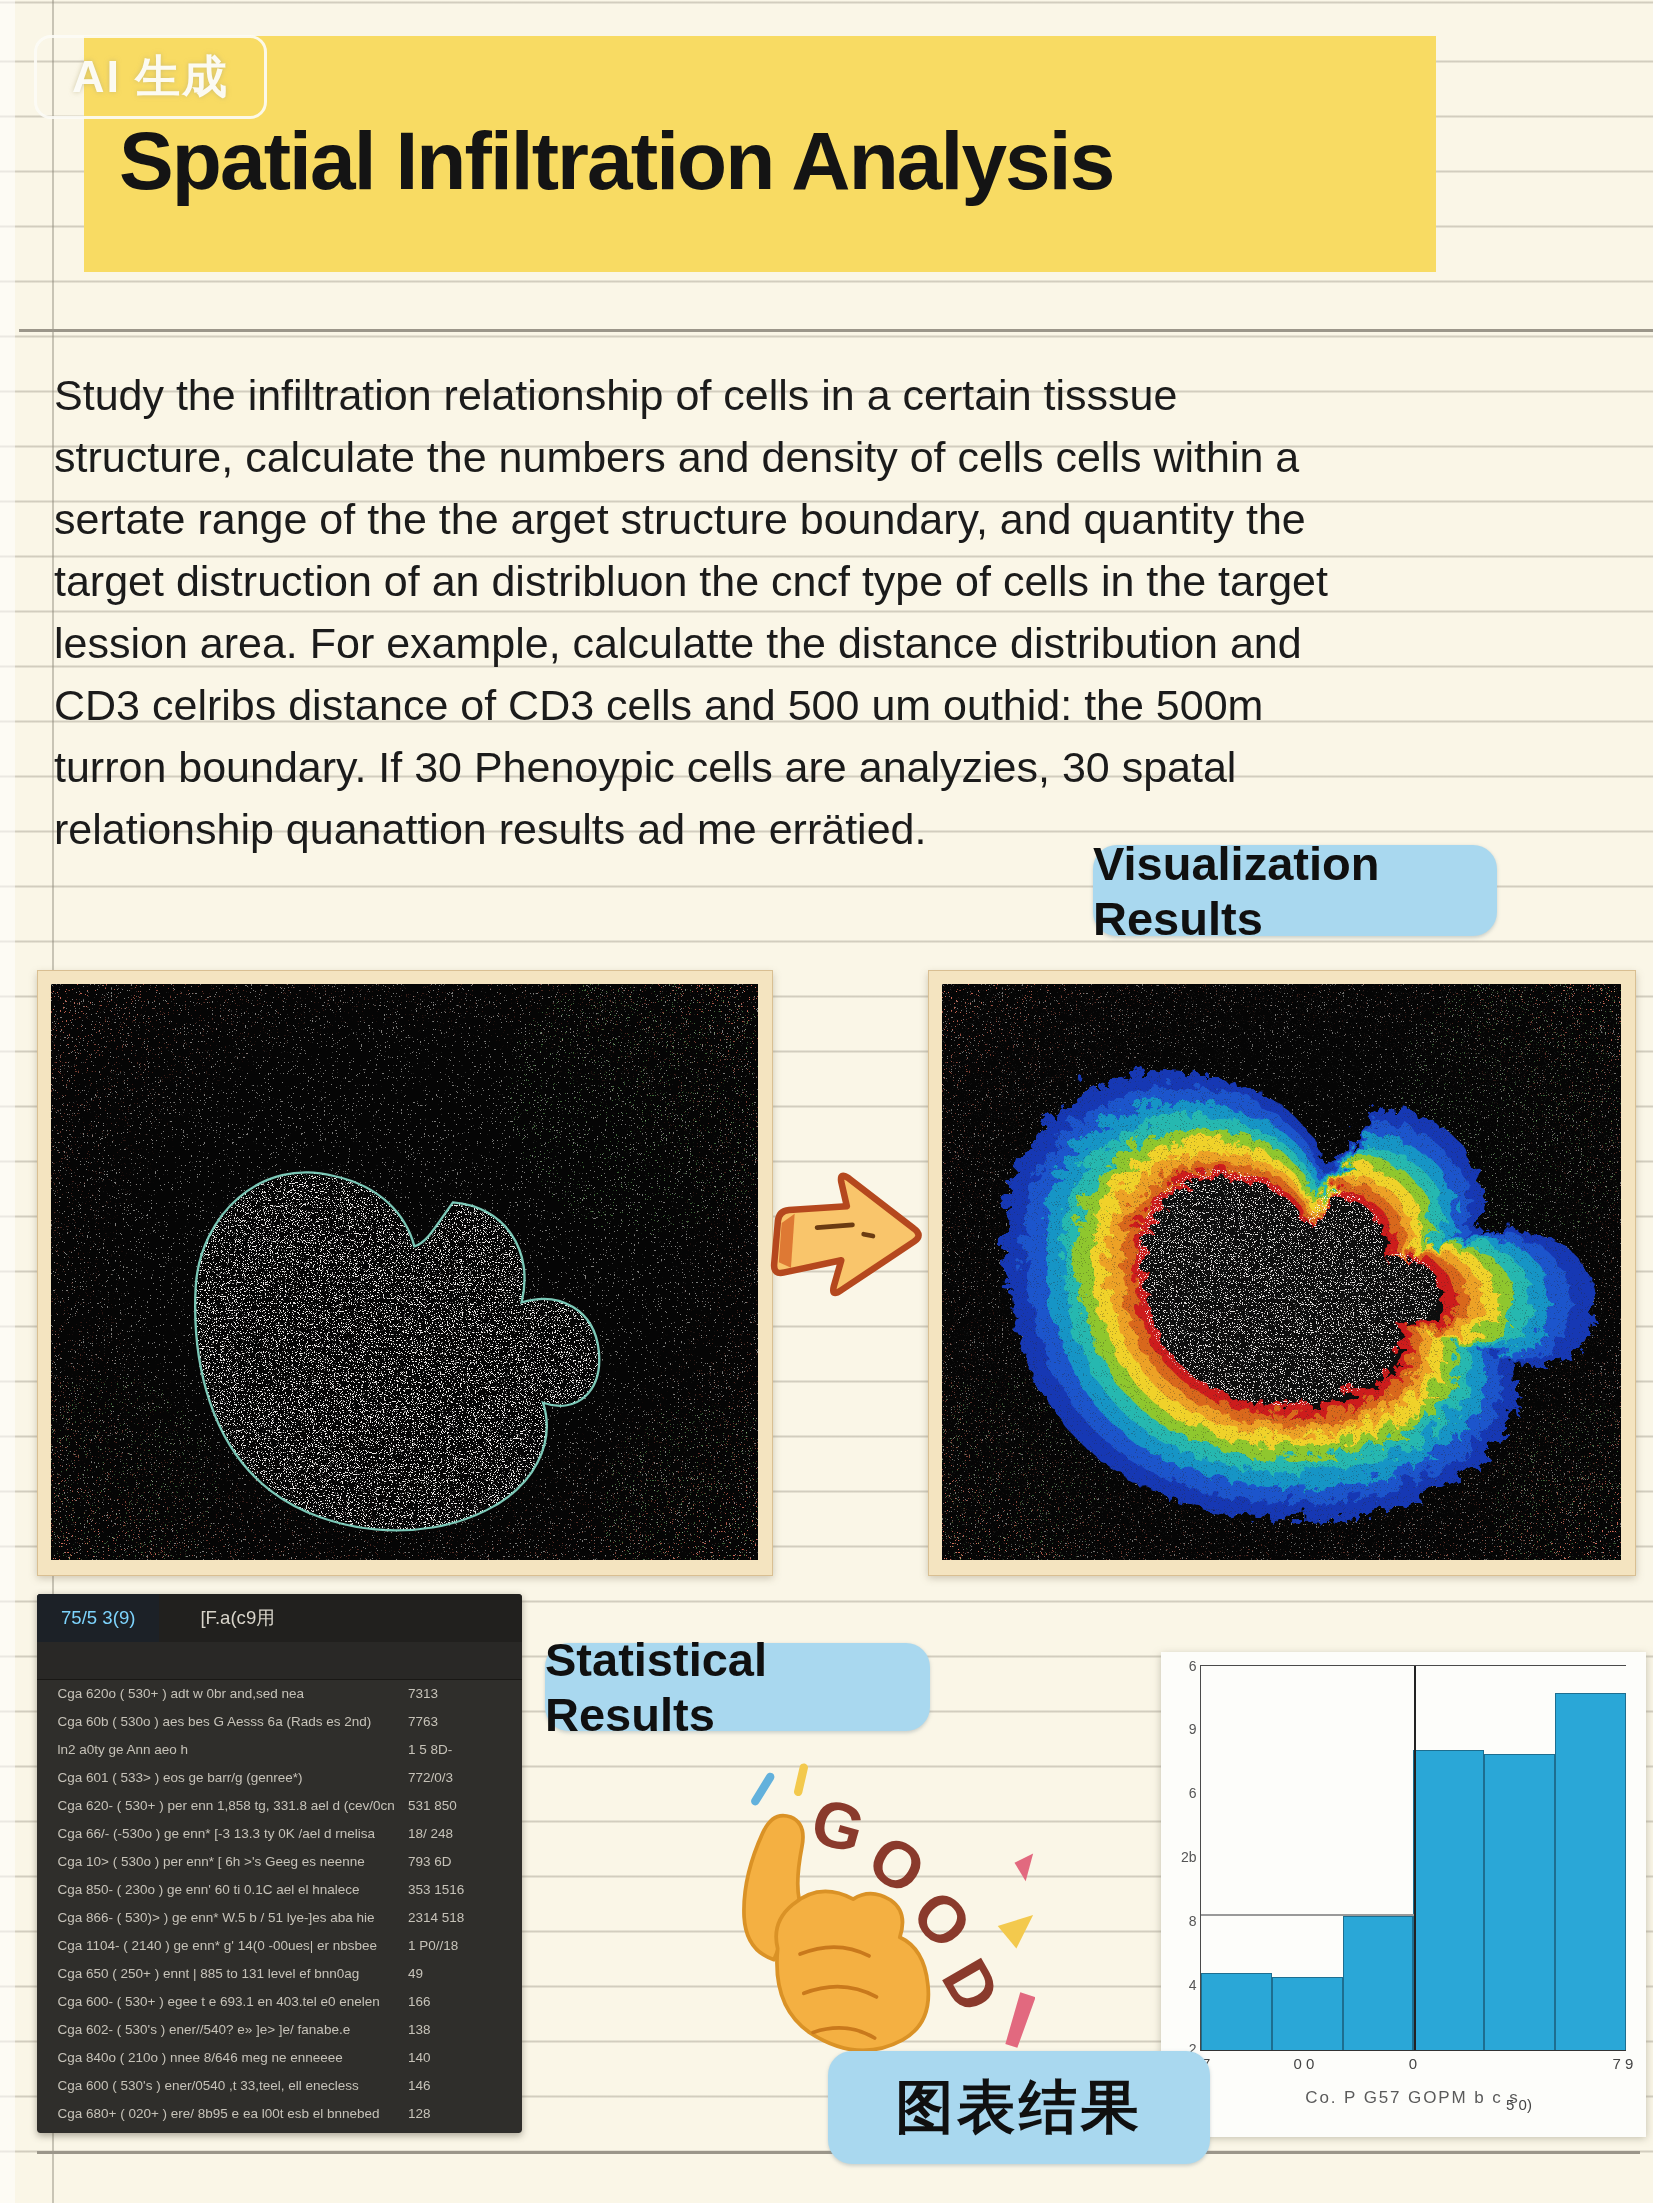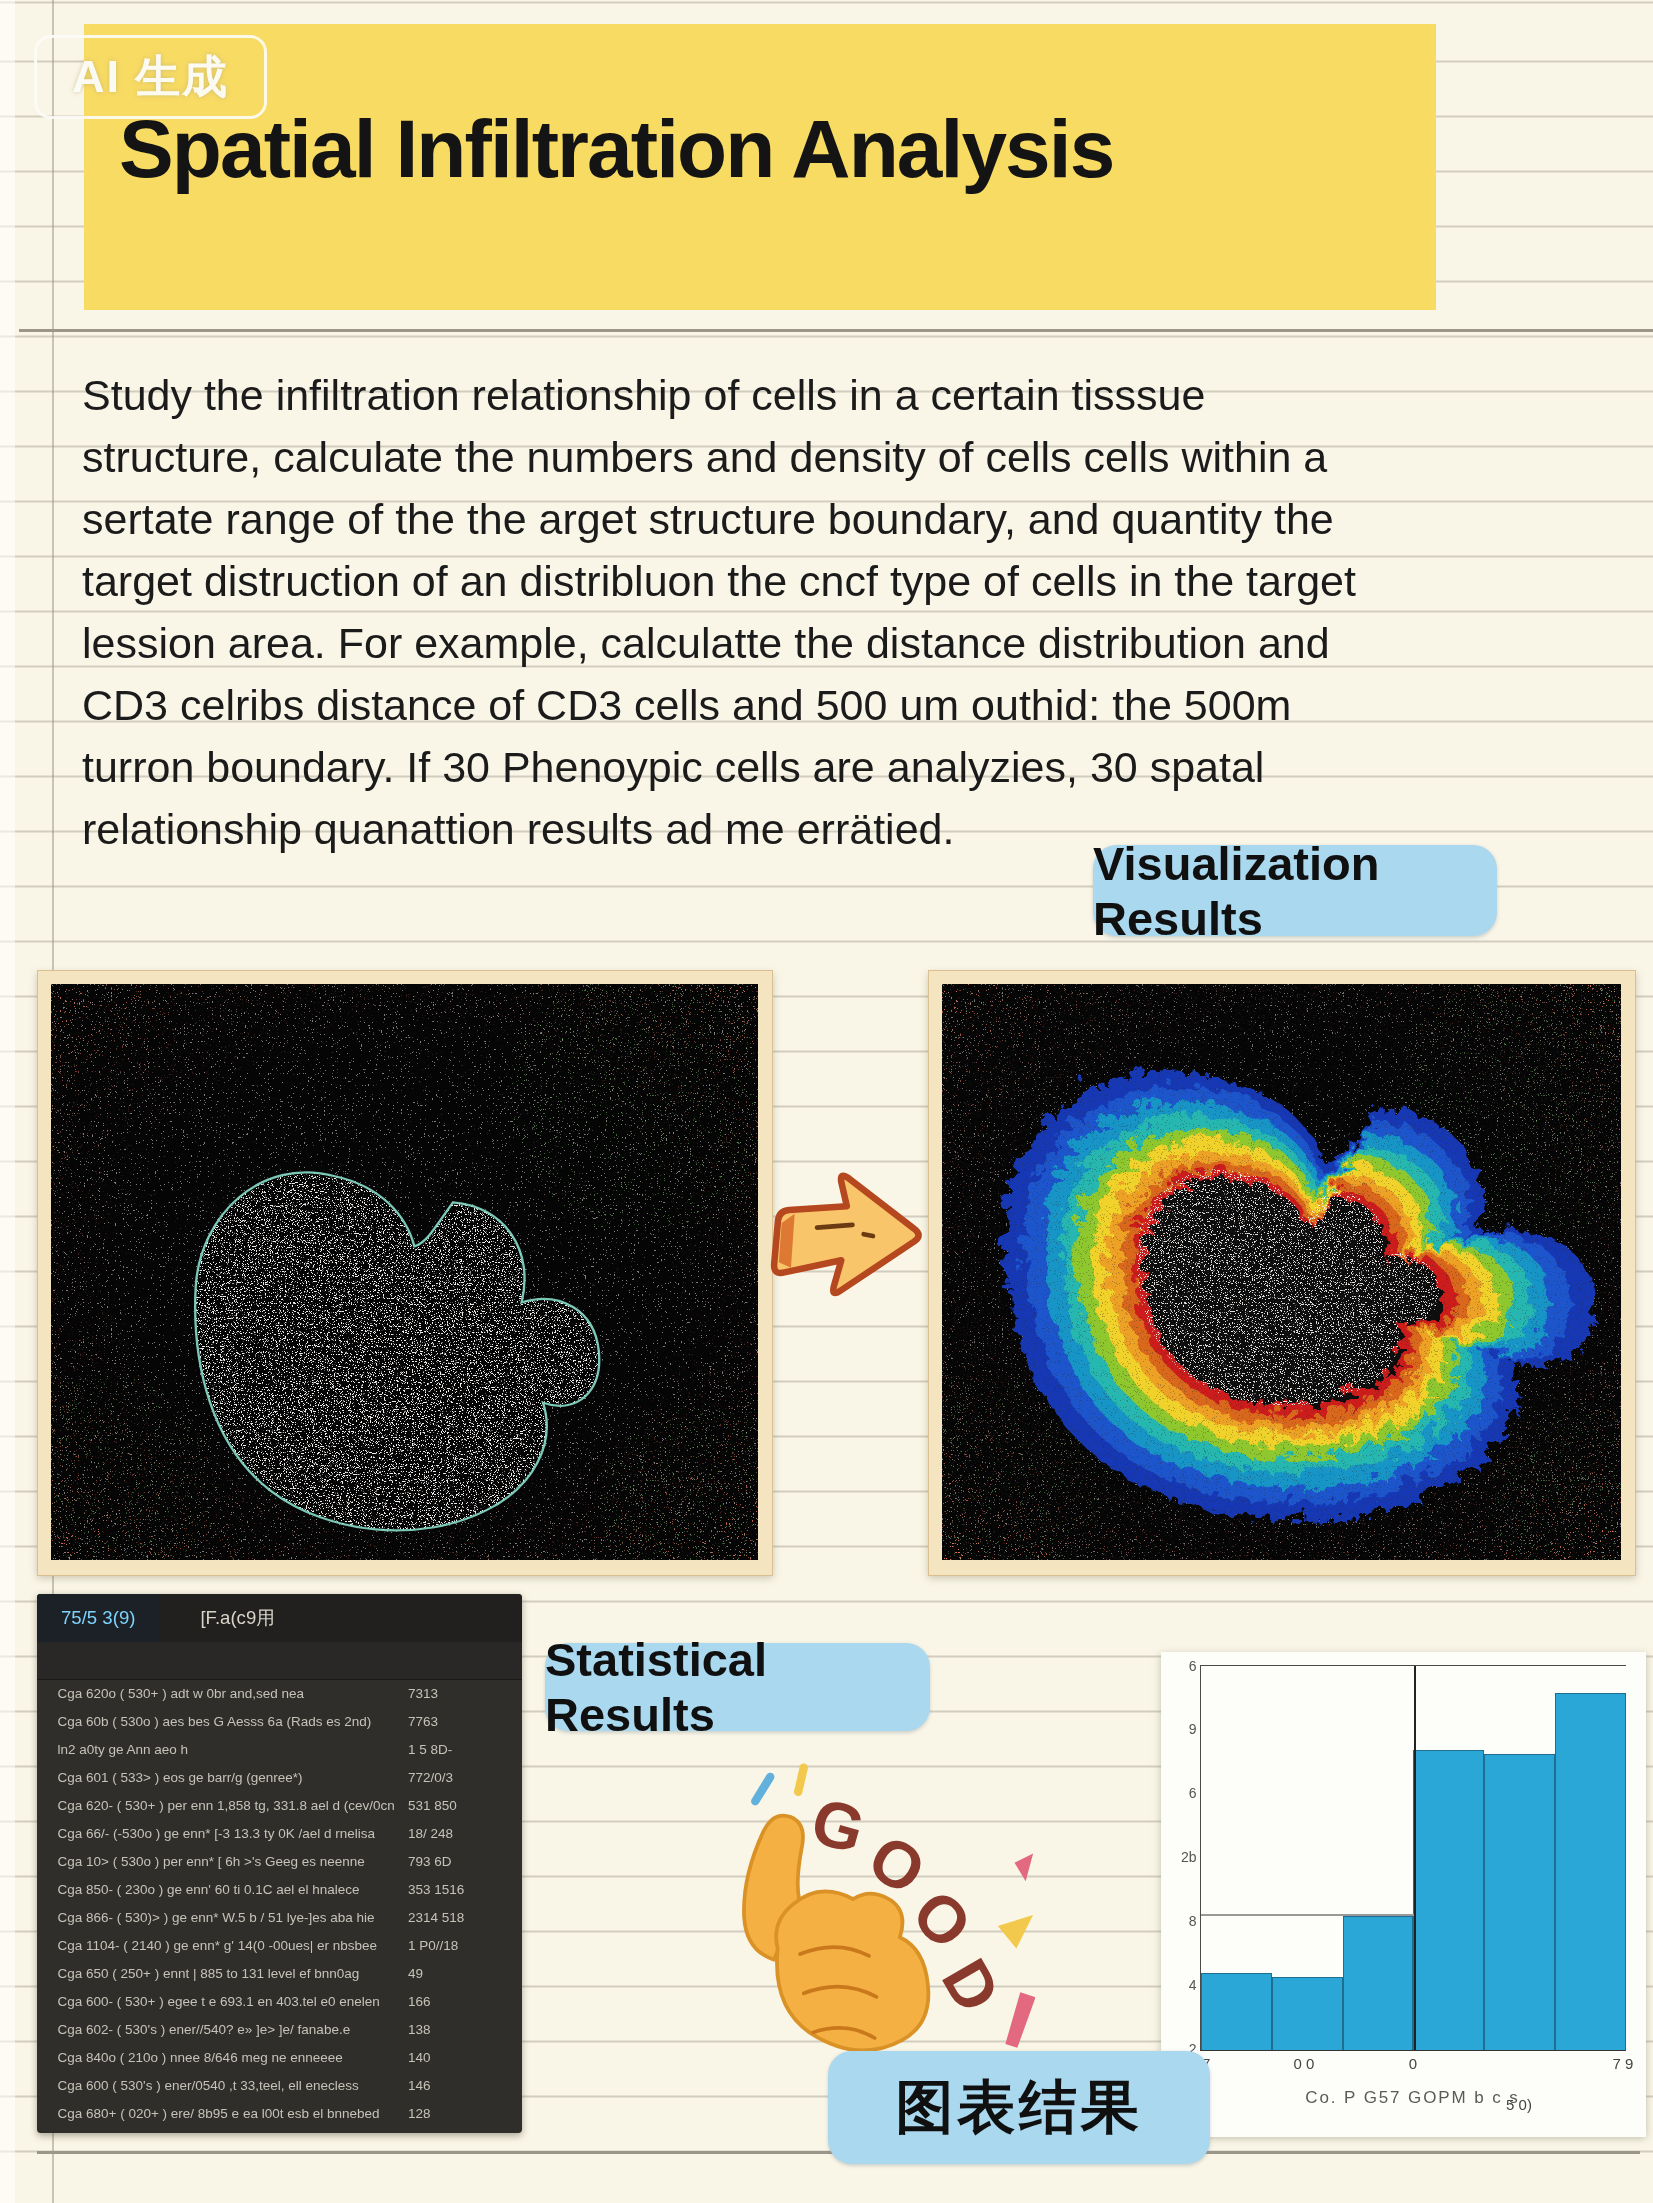--- a/index.html
+++ b/index.html
@@ -7,28 +7,28 @@
         background-color:#faf6e7;
         background-image:repeating-linear-gradient(180deg, rgba(0,0,0,0) 0px, rgba(0,0,0,0) 53px,
           rgba(125,120,105,0.32) 53px, rgba(125,120,105,0.32) 55px);
         background-position:0 7.5px;
         font-family:"Liberation Sans", sans-serif;}
   .abs{position:absolute;}
   .edge-strip{left:0;top:0;width:15px;height:100%;background:rgba(255,255,255,0.55);}
   .margin-vline{left:52px;top:0;width:1.9px;height:100%;background:rgba(140,135,120,0.45);}
   .rule-dark{height:2.8px;background:#9b968a;}
 
-  .header-box{left:84px;top:24px;width:1352px;height:286px;background:#f8db63;}
+  .header-box{left:84px;top:36px;width:1352px;height:236px;background:#f8db63;}
   .page-title{position:absolute;left:35px;top:78px;font-size:82px;font-weight:bold;
               letter-spacing:-1.9px;color:#141414;white-space:nowrap;}
   .ai-badge{left:34px;top:35px;width:233px;height:84px;border:3.7px solid rgba(252,252,246,0.9);
             border-radius:17px;box-sizing:border-box;display:flex;align-items:center;justify-content:center;
             color:rgba(253,253,250,0.95);font-size:45px;font-weight:bold;letter-spacing:1.9px;
             text-shadow:0 0 5.6px rgba(180,170,120,0.6);}
-  .intro{left:54px;top:364px;width:1557px;color:#1b1b1b;font-size:43px;line-height:62px;padding-left:28px;}
+  .intro{left:54px;top:364px;width:1557px;color:#1b1b1b;font-size:43px;line-height:62px;}
   .intro div{white-space:nowrap;}
 
   .pill{background:#a9d8ef;border-radius:24px;display:flex;align-items:center;justify-content:center;
         color:#101010;font-weight:bold;box-shadow:0 1.9px 3.7px rgba(120,140,150,0.35);}
   .viz-pill{left:1093px;top:845px;width:404px;height:91px;font-size:47px;}
   .stats-pill{left:545px;top:1643px;width:385px;height:88px;font-size:47px;}
   .chart-pill{left:828px;top:2051px;width:382px;height:113px;font-size:58px;letter-spacing:3.7px;justify-content:center;}
 
   .img-frame{background:#f4e4c0;border:1.9px solid #d9bf92;box-sizing:border-box;padding:13px;
              box-shadow:0 2.8px 7.5px rgba(120,110,80,0.35);}

